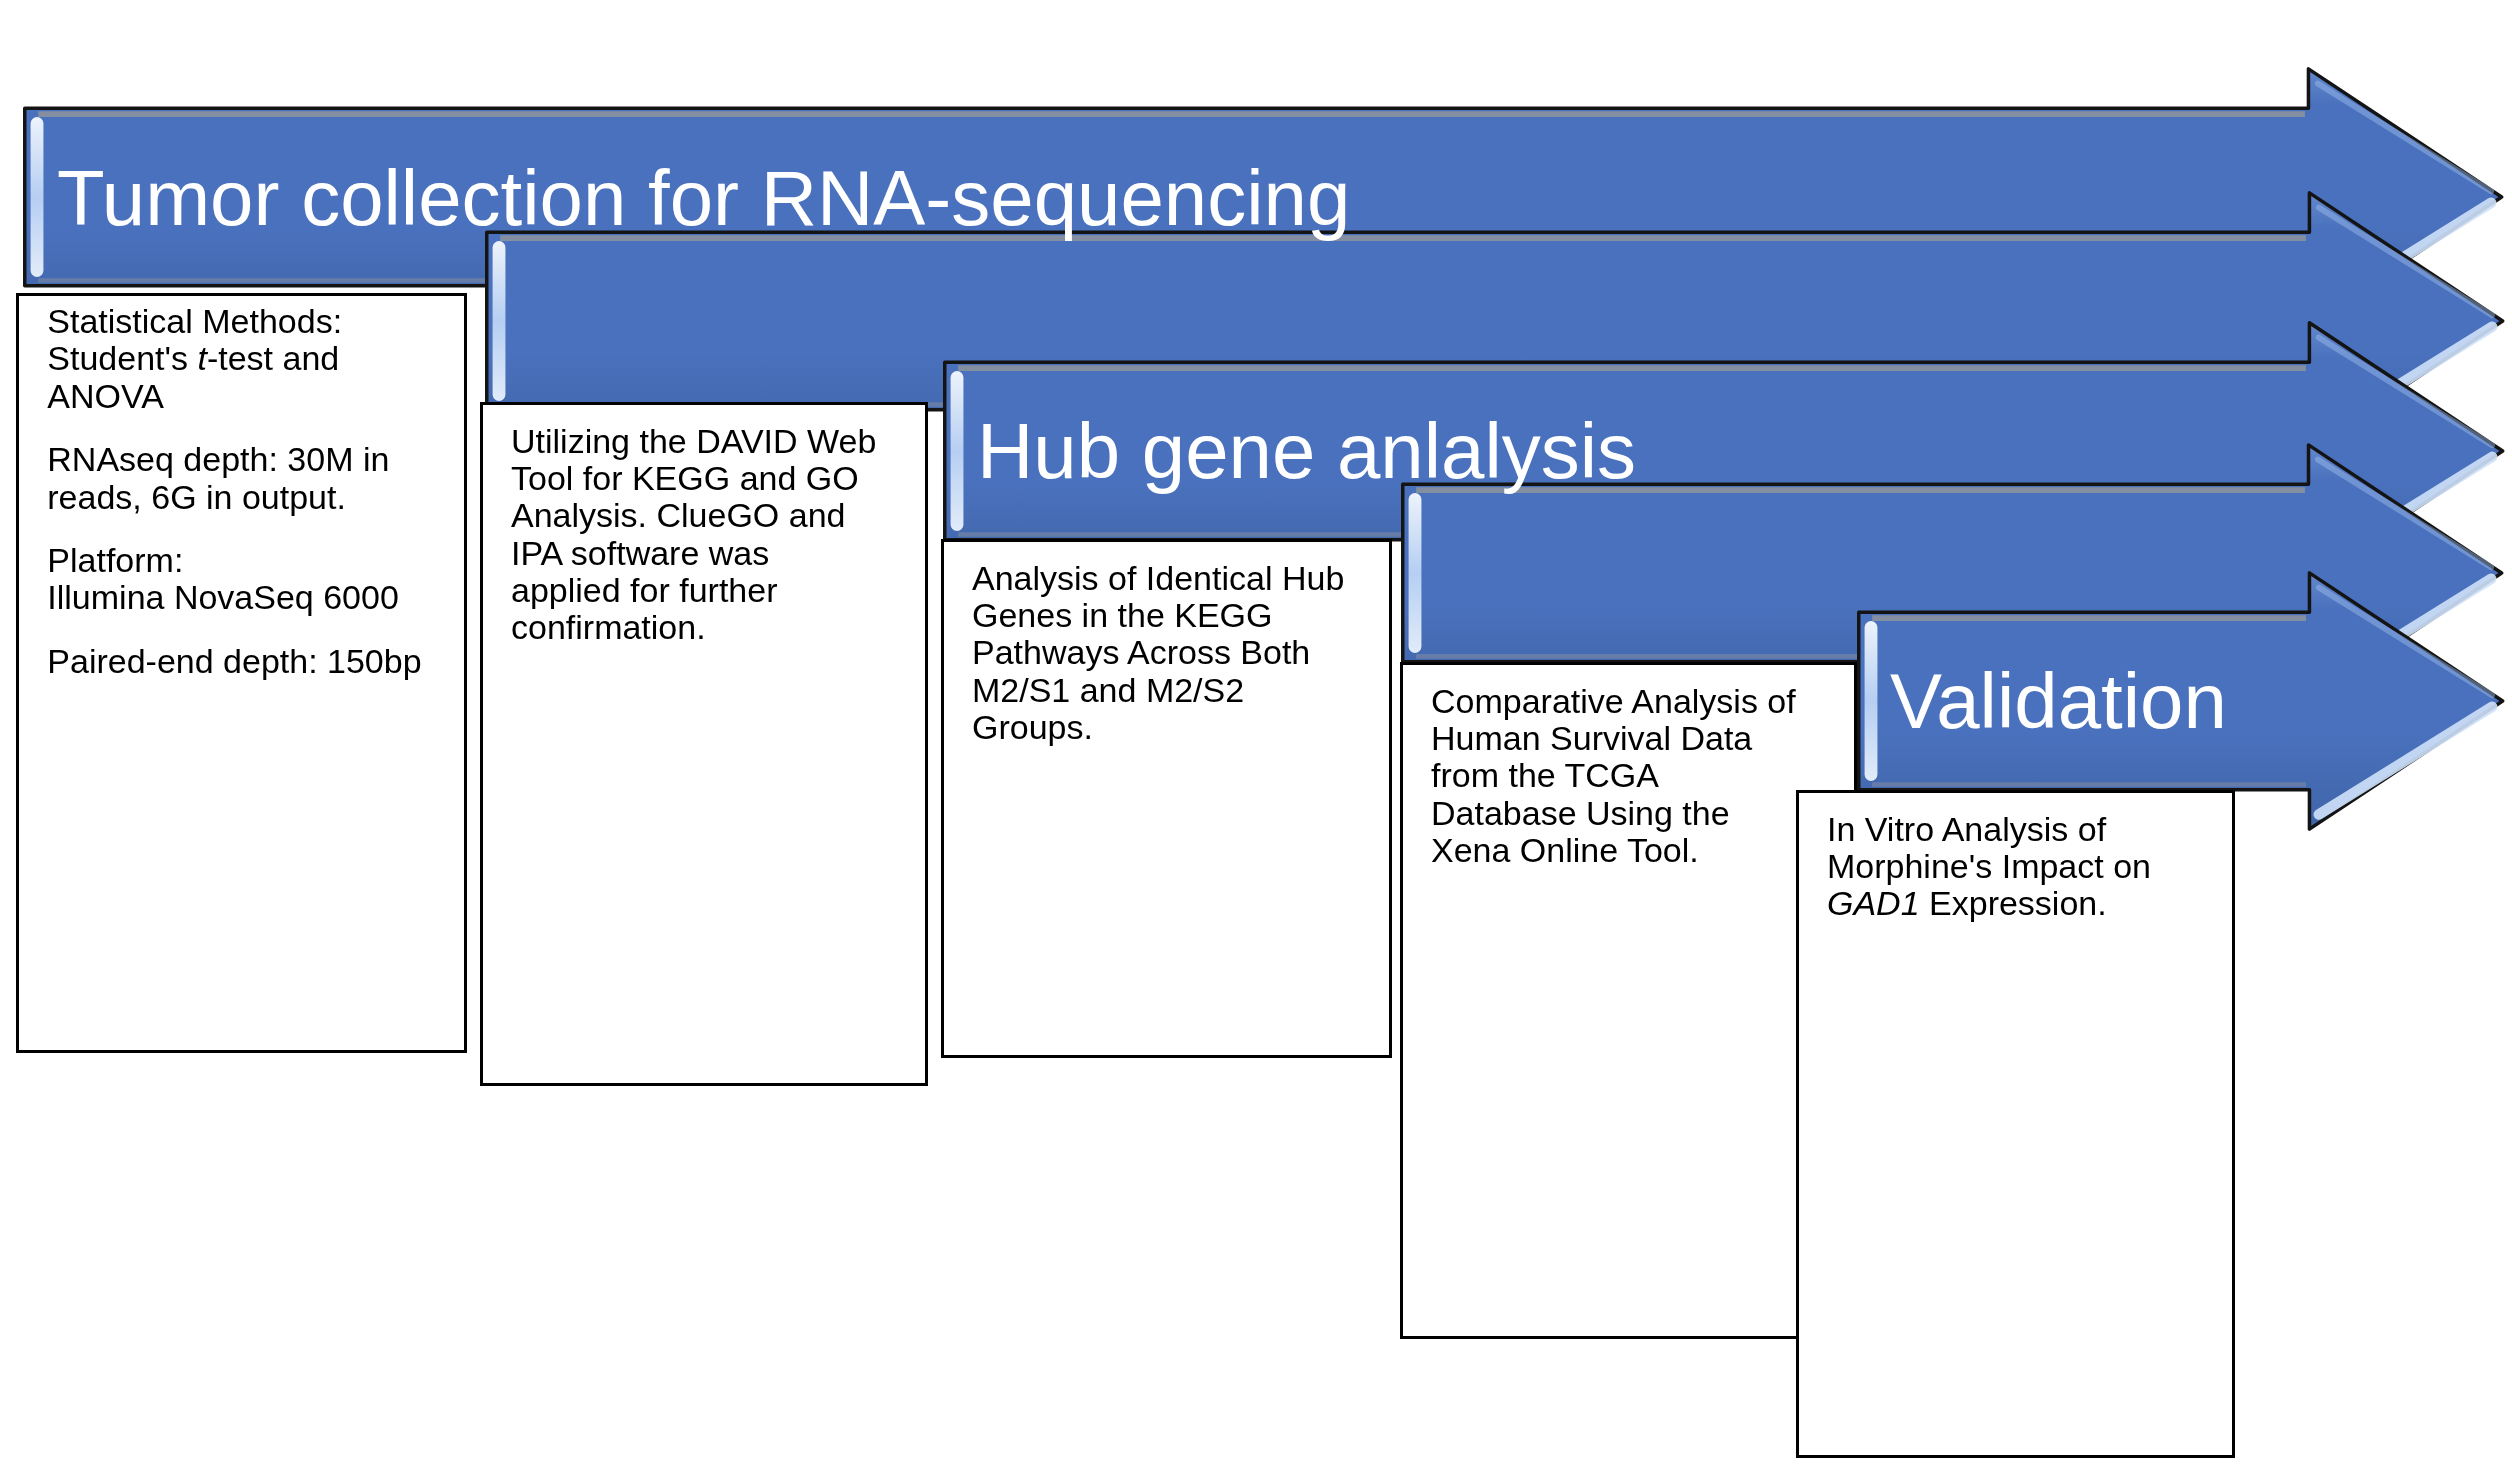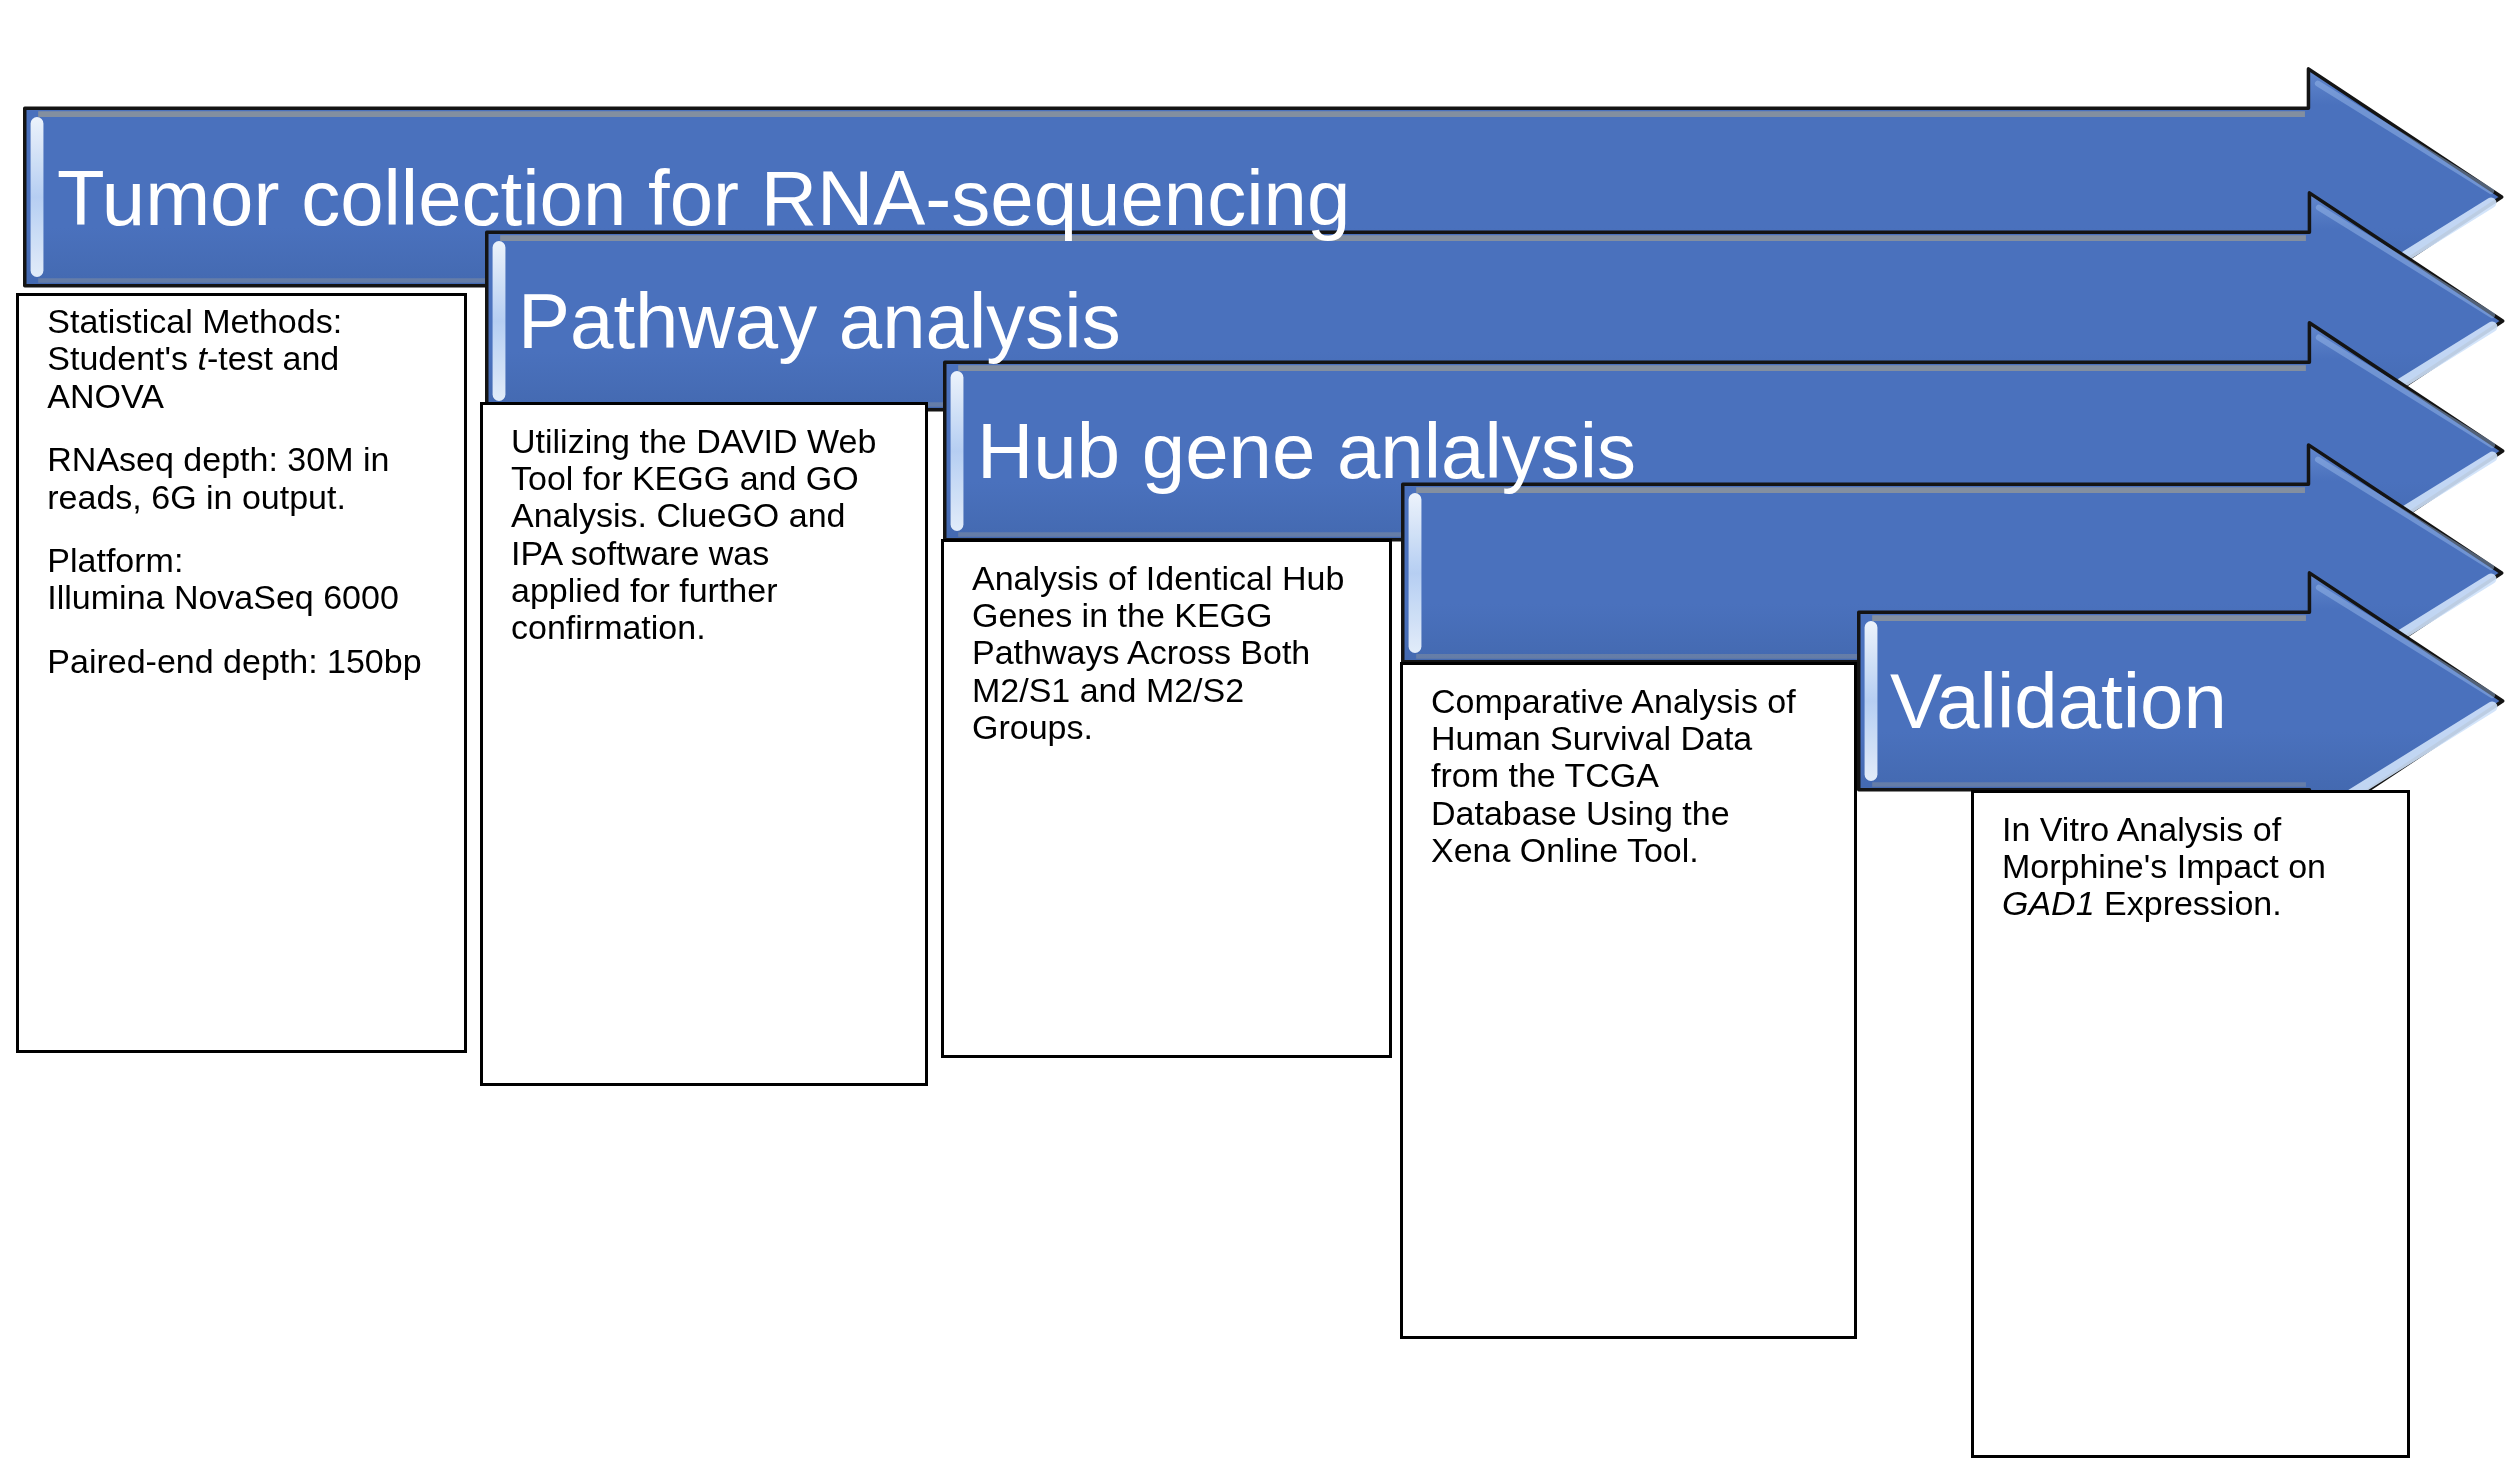--- a/index.html
+++ b/index.html
@@ -24,21 +24,21 @@
   
   .bl1{left:57px;top:109px}
   .bl2{left:518px;top:232px}
   .bl3{left:977px;top:362px}
   .bl4{left:1435px;top:485px}
   .bl5{left:1890px;top:612px}
   .db1{left:16.3px;top:293px;width:451px;height:760px;padding:7px 3.5px 5.8px 28px}
   .db2{left:480px;top:402px;width:448px;height:684px;padding:17.5px 39px 5.8px 28px}
   .db3{left:941px;top:539px;width:451px;height:519px;padding:17.5px 43px 5.8px 28px}
   .db4{left:1400px;top:662px;width:457px;height:677px;padding:17.5px 48px 5.8px 28px}
-  .db5{left:1971px;top:790px;width:439px;height:668px;padding:17.5px 30px 5.8px 28px}
+  .db5{left:1796px;top:790px;width:439px;height:668px;padding:17.5px 30px 5.8px 28px}
 </style>
 </head>
 <body>
 
 <svg width="0" height="0" style="position:absolute" aria-hidden="true">
   <defs>
     <linearGradient id="arrowFill" x1="0" y1="0" x2="0" y2="1">
       <stop offset="0" style="stop-color:var(--arrow-fill-light,#6388cd)"></stop>
       <stop offset="0.14" style="stop-color:var(--arrow-fill,#4a71bd)"></stop>
       <stop offset="0.62" style="stop-color:var(--arrow-fill,#4a71bd)"></stop>
@@ -89,21 +89,20 @@
   <svg class="arrow" viewBox="0 0 1110 445" style="left: 1857px; top: 571px; width: 648px; height: 260px;">
       <polygon points="3,70.5 775,70.5 775,3 1106,222.5 775,442 775,374.5 3,374.5" fill="url(#arrowFill)" stroke="var(--arrow-outline,#141414)" stroke-width="6" stroke-linejoin="round"></polygon>
      <line x1="26" y1="80.5" x2="769" y2="80.5" stroke="var(--arrow-top-shade,#8e959c)" stroke-width="10" opacity="0.85"></line>
      <line x1="26" y1="365.5" x2="769" y2="365.5" stroke="var(--arrow-top-shade,#8e959c)" stroke-width="8" opacity="0.45"></line>
      <line x1="24" y1="96.5" x2="24" y2="348.5" stroke="url(#bevelV)" stroke-width="22" stroke-linecap="round" opacity="0.95"></line>
      <line x1="791" y1="417" x2="1088" y2="232.5" stroke="var(--arrow-bevel-light,#cfe2fa)" stroke-width="18" stroke-linecap="round" opacity="0.9"></line>
      <line x1="791" y1="28" x2="1088" y2="212.5" stroke="#9fbfee" stroke-width="10" stroke-linecap="round" opacity="0.45"></line>
     </svg>
 
   <div class="banner-label bl1">Tumor collection for RNA-sequencing</div>
-  <div class="banner-label bl2">Pathway analysis</div>
   <div class="banner-label bl3">Hub gene anlalysis</div>
   <div class="banner-label bl5">Validation</div>
 
   <div class="detail-box db1">
     <p><span>Statistical Methods: Student's </span><span class="it">t</span><span>-test and ANOVA</span></p>
     <p>RNAseq depth: 30M in reads, 6G in output.</p>
     <p>Platform:
 Illumina NovaSeq 6000</p>
     <p>Paired-end depth: 150bp</p>
   </div>

